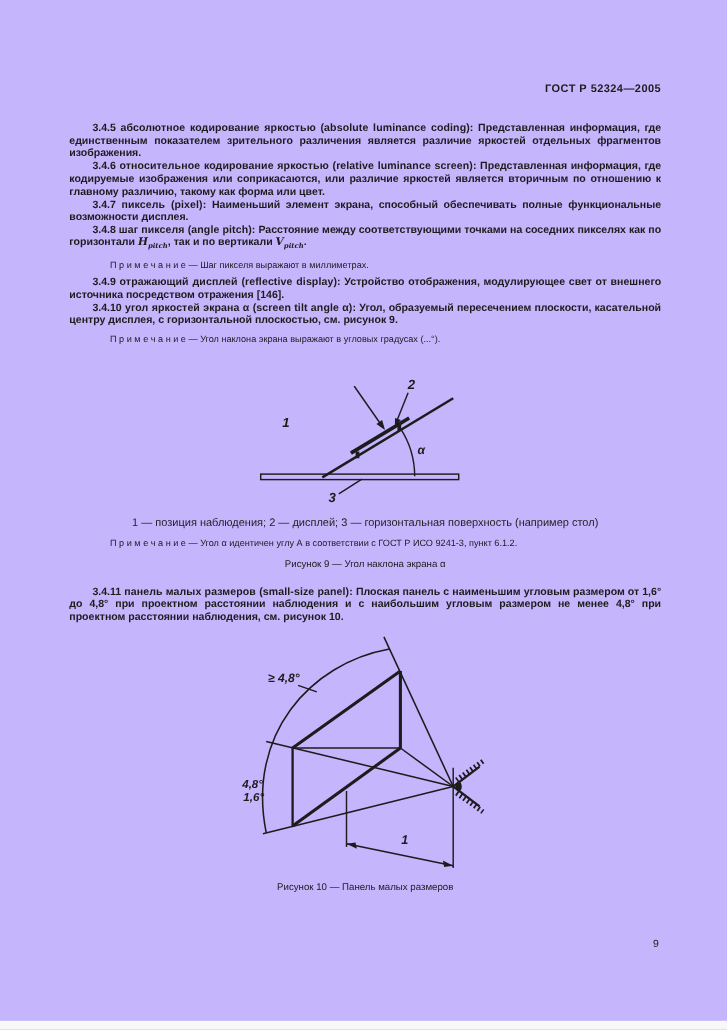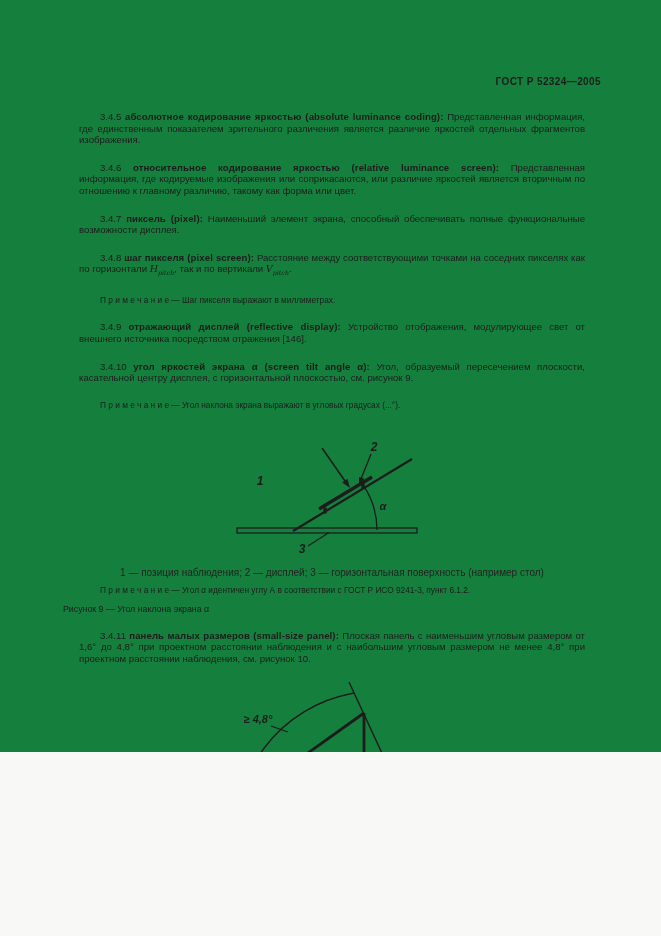--- a/index.html
+++ b/index.html
@@ -5,39 +5,40 @@
   html,body{margin:0;padding:0;}
   body{
     width:661px;height:936px;
     background:#f8f8f7;
     font-family:"Liberation Sans", sans-serif;
     color:#1c1c1c;
     -webkit-font-smoothing:antialiased;
   }
   .page{
     position:relative;
-    width:661px;height:752px;
+    width:661px;height:928px;
     box-sizing:border-box;
     padding:76px 60px 0 63px;
-    background:#15803d;
+    background:#c4b5fd;
     overflow:hidden;
   }
   .doc-header{
     text-align:right;
     font-size:10px;
     font-weight:bold;
     letter-spacing:.4px;
     margin-bottom:24px;
   }
   .para{
-    margin:16px;
+    margin:0;
     font-size:9.6px;
     line-height:11.6px;
     text-align:justify;
     text-indent:21px;
+    font-weight:bold;
   }
   .para b{letter-spacing:.1px;}
   .note{
     margin:5px 0;
     font-size:8.3px;
     line-height:10.5px;
     text-indent:37px;
     text-align:justify;
   }
   .mvar{font-style:italic;font-family:"DejaVu Serif", serif;}
@@ -51,21 +52,21 @@
     margin:4px 0 0;
     color:#222;
   }
   .fig-note{
     margin:7px 0 0;
     font-size:8.3px;
     line-height:10.5px;
     text-indent:37px;
   }
   .fig-title{
-    text-align:left;
+    text-align:center;
     font-size:8.8px;
     margin:8px 0 16px;
   }
   .p3411{margin-top:2px;}
   .page-number{
     position:absolute;
     right:62px; top:853px;
     font-size:9.5px;
   }
   svg text{
@@ -81,21 +82,21 @@
 <div class="page">
 
   <div class="doc-header">ГОСТ Р 52324—2005</div>
 
   <p class="para"><span>3.4.5</span> <b>абсолютное кодирование яркостью (absolute luminance coding):</b> <span>Представленная информация, где единственным показателем зрительного различения является различие яркостей отдельных фрагментов изображения.</span></p>
 
   <p class="para"><span>3.4.6</span> <b>относительное кодирование яркостью (relative luminance screen):</b> <span>Представленная информация, где кодируемые изображения или соприкасаются, или различие яркостей является вторичным по отношению к главному различию, такому как форма или цвет.</span></p>
 
   <p class="para"><span>3.4.7</span> <b>пиксель (pixel):</b> <span>Наименьший элемент экрана, способный обеспечивать полные функциональные возможности дисплея.</span></p>
 
-  <p class="para"><span>3.4.8</span> <b>шаг пикселя (pixel screen):</b> <span>Расстояние между соответствующими точками на соседних пикселях как по горизонтали </span><span class="mvar">H</span><sub class="msub">pitch</sub><span>, так и по вертикали </span><span class="mvar">V</span><sub class="msub">pitch</sub><span>.</span></p>
+  <p class="para"><span>3.4.8</span> <b>шаг пикселя (angle pitch):</b> <span>Расстояние между соответствующими точками на соседних пикселях как по горизонтали </span><span class="mvar">H</span><sub class="msub">pitch</sub><span>, так и по вертикали </span><span class="mvar">V</span><sub class="msub">pitch</sub><span>.</span></p>
 
   <p class="note"><span>П р и м е ч а н и е — </span><span>Шаг пикселя выражают в миллиметрах.</span></p>
 
   <p class="para"><span>3.4.9</span> <b>отражающий дисплей (reflective display):</b> <span>Устройство отображения, модулирующее свет от внешнего источника посредством отражения [146].</span></p>
 
   <p class="para"><span>3.4.10</span> <b>угол яркостей экрана α (screen tilt angle α):</b> <span>Угол, образуемый пересечением плоскости, касательной центру дисплея, с горизонтальной плоскостью, см. рисунок 9.</span></p>
 
   <p class="note"><span>П р и м е ч а н и е — </span><span>Угол наклона экрана выражают в угловых градусах (...°).</span></p>
 
   <svg class="fig" width="280" height="128" viewBox="0 0 280 128">

